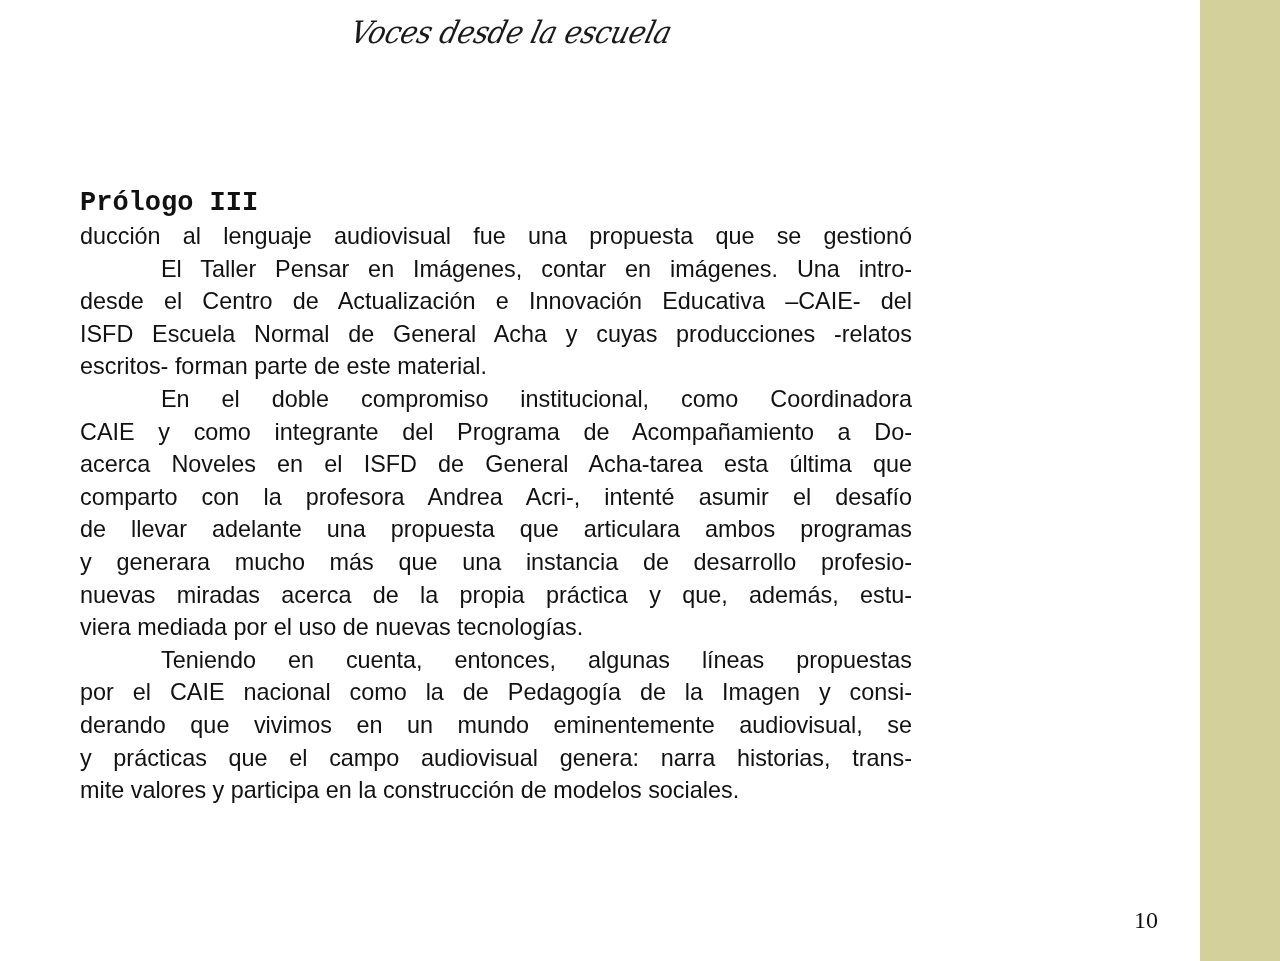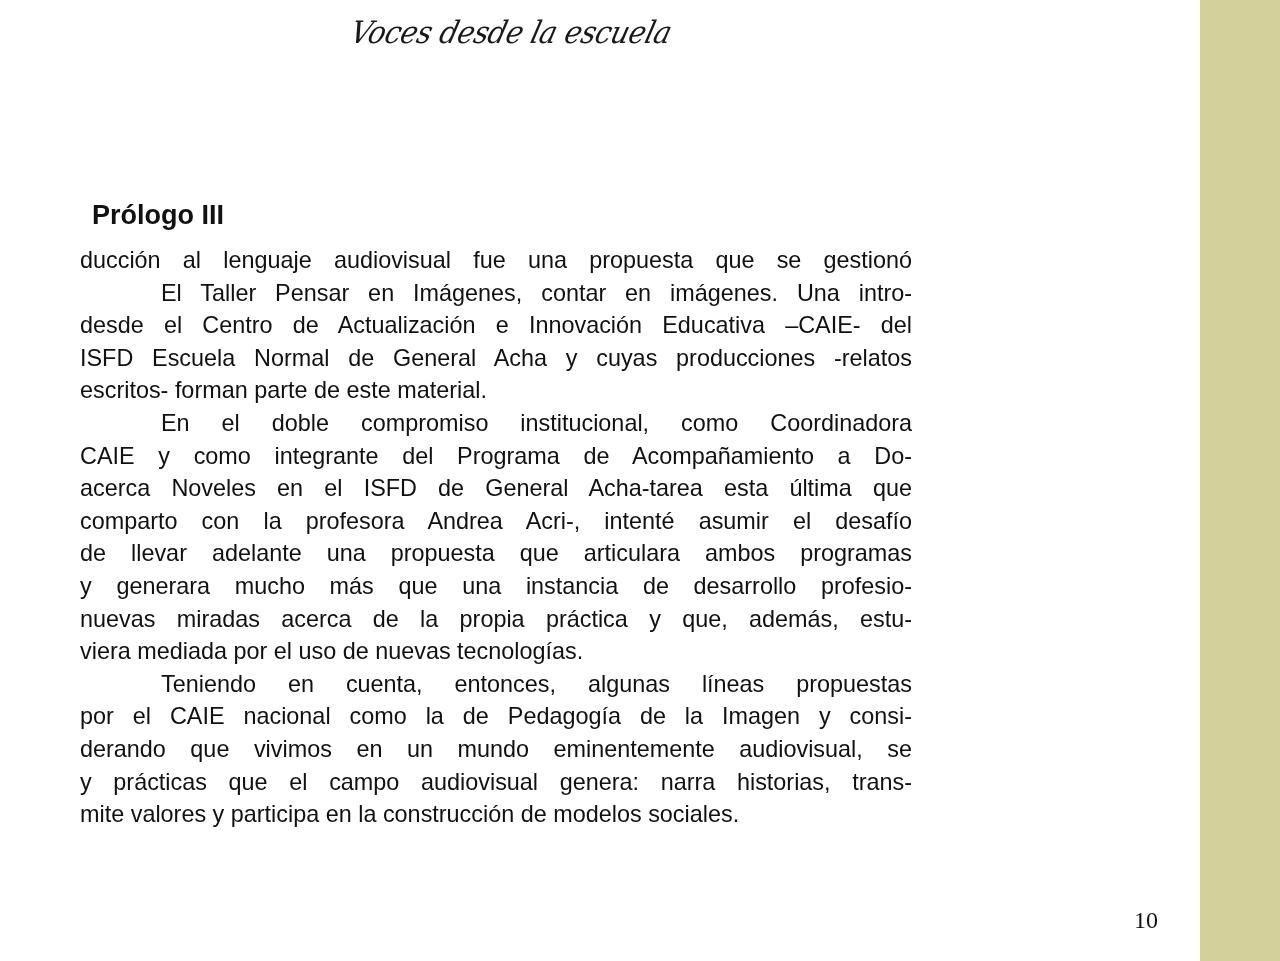--- a/index.html
+++ b/index.html
@@ -17,22 +17,22 @@
     position: absolute; left: 356px; top: 14px;
     font-family: "DejaVu Serif", "Liberation Serif", serif;
     font-style: italic; font-size: 31px; letter-spacing: -0.5px;
     color: #1a1a1a; transform: skewX(-14deg) scaleX(0.92); transform-origin: left top;
     font-weight: normal;
   }
   .content {
     position: absolute; left: 80px; top: 186px; width: 832px;
   }
   .title {
-    font-family: Liberation Sans, sans-serif;
-    font-weight: bold; font-size: 27px; line-height: 34px; margin: 12px; height: 34px;
+    font-family: Liberation Mono, monospace;
+    font-weight: bold; font-size: 27px; line-height: 34px; margin: 0; height: 34px;
   }
   .line {
     font-family: "Liberation Sans", "DejaVu Sans", sans-serif;
     font-size: 23.4px; line-height: 32.6px; height: 32.6px;
     text-align: justify; text-align-last: justify; white-space: nowrap;
     overflow: visible; display: block; width: 832px;
   }
   .line.indent { text-indent: 81px; }
   .line.last { text-align-last: left; text-align: left; }
   .page-number {

